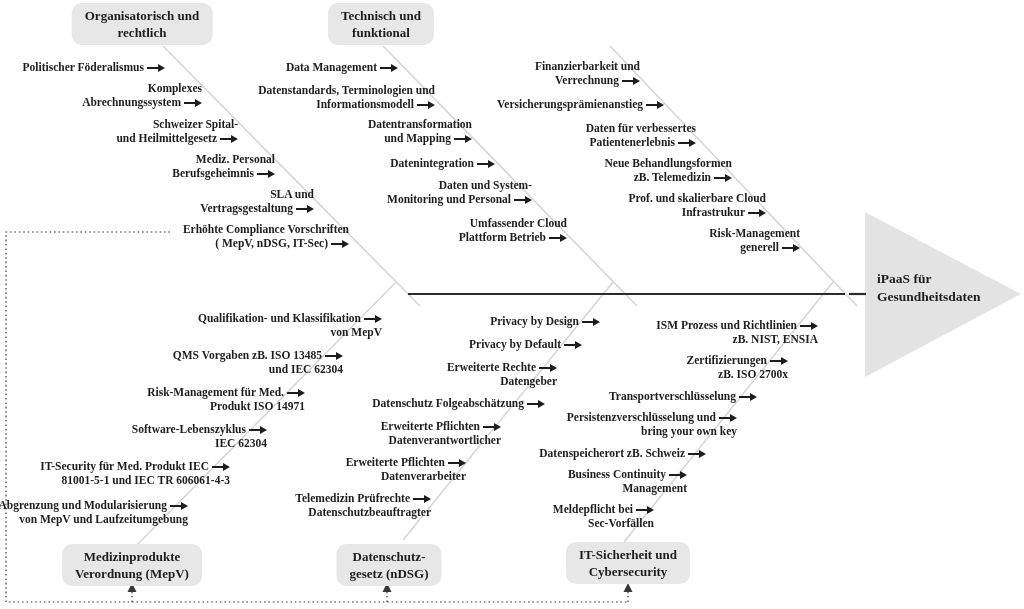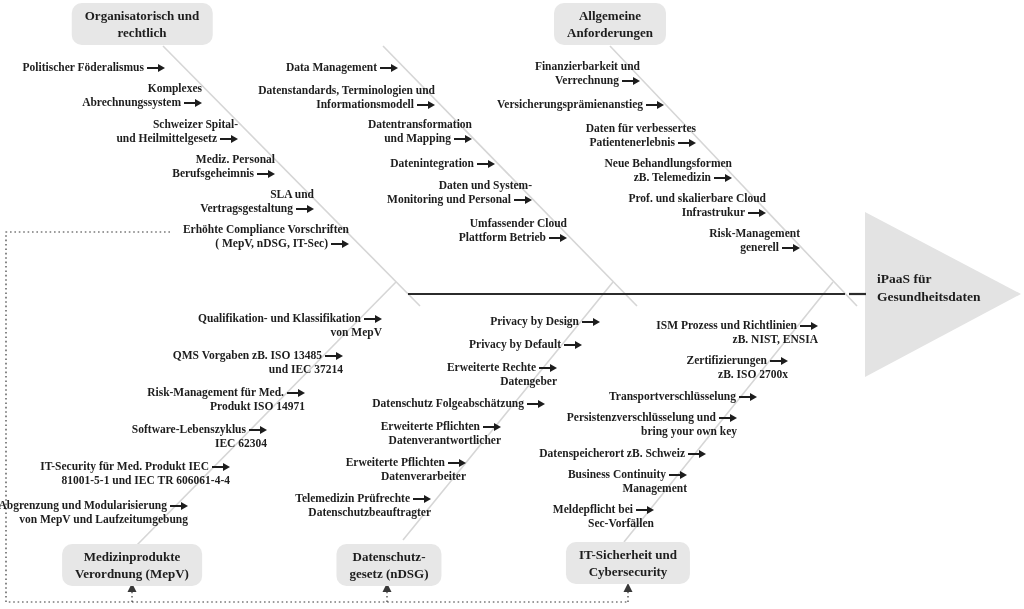--- a/index.html
+++ b/index.html
@@ -57,23 +57,23 @@
     <path class="dot" d="M628,602 V591"></path>
     <polygon class="dothead" points="127.5,592 136.5,592 132,583"></polygon>
     <polygon class="dothead" points="382.5,592 391.5,592 387,583"></polygon>
     <polygon class="dothead" points="623.5,592 632.5,592 628,583"></polygon>
   </svg>
 
   <div class="cat-box" style="left:142px;top:3px">
     <span>Organisatorisch und</span><br>
     <span>rechtlich</span>
   </div>
-  <div class="cat-box" style="left:610px;top:3px">
-    <span>Allgemeine</span><br>
-    <span>Anforderungen</span>
+  <div class="cat-box" style="left:381px;top:3px">
+    <span>Technisch und</span><br>
+    <span>funktional</span>
   </div>
   <div class="cat-box" style="left:132px;top:544px">
     <span>Medizinprodukte</span><br>
     <span>Verordnung (MepV)</span>
   </div>
   <div class="cat-box" style="left:389px;top:544px">
     <span>Datenschutz-</span><br>
     <span>gesetz (nDSG)</span>
   </div>
   <div class="cat-box" style="left:628px;top:542px">
@@ -99,24 +99,24 @@
       <div class="cause" style="right: 529px; top: 156px;"><span>Datenintegration</span><span class="arr"></span></div>
       <div class="cause" style="right: 492px; top: 178px;"><span>Daten und System-</span><br><span>Monitoring und Personal</span><span class="arr"></span></div>
       <div class="cause" style="right: 457px; top: 216px;"><span>Umfassender Cloud</span><br><span>Plattform Betrieb</span><span class="arr"></span></div>
       <div class="cause" style="right: 384px; top: 59px;"><span>Finanzierbarkeit und</span><br><span>Verrechnung</span><span class="arr"></span></div>
       <div class="cause" style="right: 360px; top: 97px;"><span>Versicherungsprämienanstieg</span><span class="arr"></span></div>
       <div class="cause" style="right: 328px; top: 121px;"><span>Daten für verbessertes</span><br><span>Patientenerlebnis</span><span class="arr"></span></div>
       <div class="cause" style="right: 292px; top: 156px;"><span>Neue Behandlungsformen</span><br><span>zB. Telemedizin</span><span class="arr"></span></div>
       <div class="cause" style="right: 258px; top: 191px; margin-left: 43px;"><span>Prof. und skalierbare Cloud</span><br><span>Infrastrukur</span><span class="arr"></span></div>
       <div class="cause" style="right: 224px; top: 226px;"><span>Risk-Management</span><br><span>generell</span><span class="arr"></span></div>
       <div class="cause" style="right: 642px; top: 311px;"><span>Qualifikation- und Klassifikation</span><span class="arr"></span><br><span>von MepV</span></div>
-      <div class="cause" style="right: 681px; top: 348px;"><span>QMS Vorgaben zB. ISO 13485</span><span class="arr"></span><br><span>und IEC 37214</span></div>
+      <div class="cause" style="right: 681px; top: 348px;"><span>QMS Vorgaben zB. ISO 13485</span><span class="arr"></span><br><span>und IEC 62304</span></div>
       <div class="cause" style="right: 719px; top: 385px;"><span>Risk-Management für Med.</span><span class="arr"></span><br><span>Produkt ISO 14971</span></div>
       <div class="cause" style="right: 757px; top: 422px;"><span>Software-Lebenszyklus</span><span class="arr"></span><br><span>IEC 62304</span></div>
-      <div class="cause" style="right: 794px; top: 459px;"><span>IT-Security für Med. Produkt IEC</span><span class="arr"></span><br><span>81001-5-1 und IEC TR 606061-4-4</span></div>
+      <div class="cause" style="right: 794px; top: 459px;"><span>IT-Security für Med. Produkt IEC</span><span class="arr"></span><br><span>81001-5-1 und IEC TR 606061-4-3</span></div>
       <div class="cause" style="right: 836px; top: 498px;"><span>Abgrenzung und Modularisierung</span><span class="arr"></span><br><span>von MepV und Laufzeitumgebung</span></div>
       <div class="cause" style="right: 424px; top: 314px; margin-left: 31px;"><span>Privacy by Design</span><span class="arr"></span></div>
       <div class="cause" style="right: 442px; top: 337px;"><span>Privacy by Default</span><span class="arr"></span></div>
       <div class="cause" style="right: 467px; top: 360px;"><span>Erweiterte Rechte</span><span class="arr"></span><br><span>Datengeber</span></div>
       <div class="cause" style="right: 479px; top: 396px;"><span>Datenschutz Folgeabschätzung</span><span class="arr"></span></div>
       <div class="cause" style="right: 523px; top: 419px;"><span>Erweiterte Pflichten</span><span class="arr"></span><br><span>Datenverantwortlicher</span></div>
       <div class="cause" style="right: 558px; top: 455px;"><span>Erweiterte Pflichten</span><span class="arr"></span><br><span>Datenverarbeiter</span></div>
       <div class="cause" style="right: 593px; top: 491px;"><span>Telemedizin Prüfrechte</span><span class="arr"></span><br><span>Datenschutzbeauftragter</span></div>
       <div class="cause" style="right: 206px; top: 318px;"><span>ISM Prozess und Richtlinien</span><span class="arr"></span><br><span>zB. NIST, ENSIA</span></div>
       <div class="cause" style="right: 236px; top: 353px;"><span>Zertifizierungen</span><span class="arr"></span><br><span>zB. ISO 2700x</span></div>

